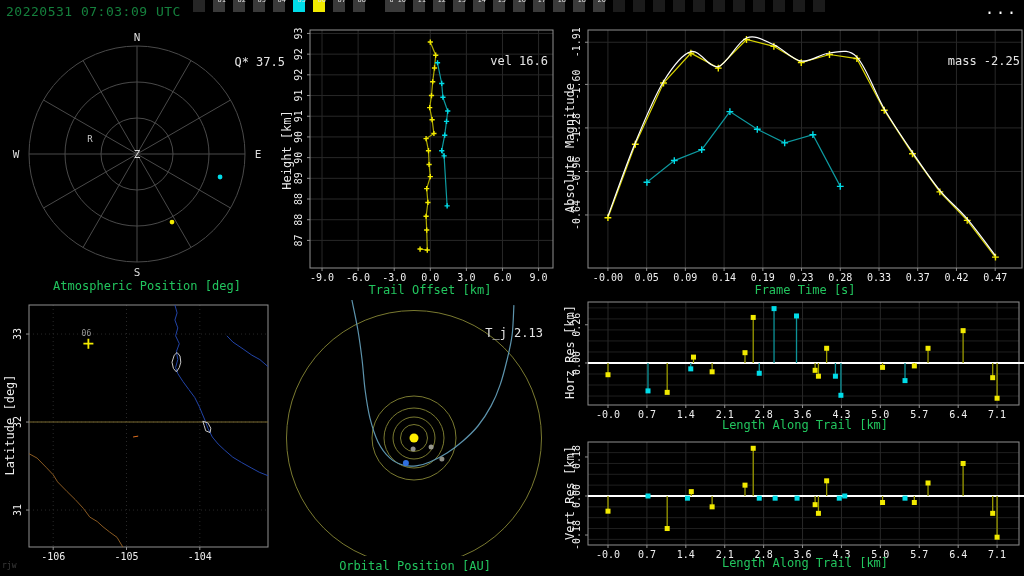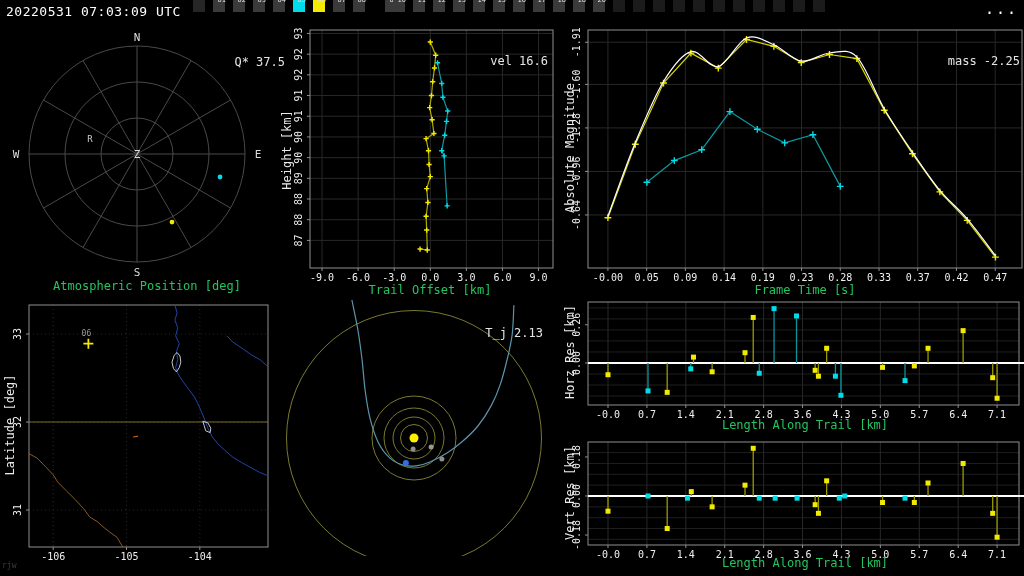--- a/index.html
+++ b/index.html
@@ -3,21 +3,21 @@
 <meta charset="utf-8">
 <style>
   html,body{margin:0;padding:0;background:#000;}
   #app{position:relative;width:1024px;height:576px;background:#000;overflow:hidden;
        font-family:"DejaVu Sans Mono",monospace;color:#f0f0f0;}
   svg{position:absolute;display:block;}
   .corner{position:absolute;font-size:12px;color:#e5e5e5;text-align:right;white-space:nowrap;margin-top:24px;}
   .caption{position:absolute;font-size:12px;color:#22c55e;text-align:center;white-space:nowrap;}
   .ylab{position:absolute;font-size:12px;color:#ececec;white-space:nowrap;
         transform:translate(-50%,-50%) rotate(-90deg);}
-  #timestamp{position:absolute;left:6px;top:4px;font-size:13px;color:#ffffff;letter-spacing:.5px;}
+  #timestamp{position:absolute;left:6px;top:4px;font-size:13px;color:#15803d;letter-spacing:.5px;}
   .fbox{position:absolute;top:0;width:12px;height:12px;}
   .fbox span{position:absolute;right:-1px;top:-4px;font-size:7px;line-height:8px;color:#e0e0e0;}
   #overflow{position:absolute;left:985px;top:0;font-size:15px;color:#fff;letter-spacing:2px;cursor:pointer;}
   #watermark{position:absolute;left:2px;top:561px;font-size:8px;color:#3c3c3c;}
 </style>
 </head>
 <body>
 
 <div id="app">
 
@@ -368,20 +368,21 @@
         <circle cx="132" cy="142" r="127.5" fill="none" stroke="#7a7a30" stroke-width="1"></circle>
       </g>
       <path d="M69.9 4.0 C70.9 9.0 74.2 24.0 75.9 34.0 C77.6 44.0 78.9 54.0 80.1 64.0 C81.3 74.0 81.8 84.3 83.1 94.0 C84.4 103.7 85.8 113.3 87.9 121.9 C90.1 130.6 92.7 139.2 96.0 145.9 C99.3 152.6 103.8 158.3 108.0 162.1 C112.2 165.9 116.6 167.7 120.9 169.0 C125.3 170.3 129.6 170.4 134.1 169.9 C138.6 169.4 142.8 168.2 147.9 166.0 C153.1 163.8 159.5 160.5 165.0 157.0 C170.5 153.5 175.8 149.5 180.9 145.0 C186.1 140.5 191.2 135.8 195.9 130.0 C200.6 124.2 205.4 116.8 209.1 109.9 C212.8 103.1 215.5 96.6 218.1 88.9 C220.8 81.3 223.0 72.3 225.0 64.0 C227.0 55.7 228.9 48.2 230.1 39.1 C231.3 29.9 231.6 14.1 231.9 9.1" fill="none" stroke="#5d94ad" stroke-width="1.2"></path>
       <circle cx="131.1" cy="153.1" r="2.5" fill="#8f8f8f"></circle>
       <circle cx="149.1" cy="151" r="2.5" fill="#9a9a8e"></circle>
       <circle cx="123.9" cy="166.9" r="3" fill="#2f6fe0"></circle>
       <circle cx="159.9" cy="163" r="2.5" fill="#8f8f86"></circle>
       <circle cx="132" cy="142" r="4.5" fill="#ffee00"></circle>
     </svg>
   <div class="corner" style="left:400px;top:302px;width:143px">T_j 2.13</div>
+  <div class="caption" style="left:285px;top:559px;width:260px">Orbital Position [AU]</div>
 
   <svg id="svg-horz" style="left:560px;top:296px" width="464" height="122">
       <g>
         <line x1="28" x2="459" y1="100.03708987161198" y2="100.03708987161198" stroke="#1f1f1f" stroke-width="1"></line>
         <line x1="28" x2="459" y1="89.01711840228245" y2="89.01711840228245" stroke="#1f1f1f" stroke-width="1"></line>
         <line x1="28" x2="459" y1="77.99714693295292" y2="77.99714693295292" stroke="#1f1f1f" stroke-width="1"></line>
         <line x1="28" x2="459" y1="66.97717546362338" y2="66.97717546362338" stroke="#1f1f1f" stroke-width="1"></line>
         <line x1="28" x2="459" y1="55.95720399429386" y2="55.95720399429386" stroke="#1f1f1f" stroke-width="1"></line>
         <line x1="28" x2="459" y1="44.93723252496433" y2="44.93723252496433" stroke="#1f1f1f" stroke-width="1"></line>
         <line x1="28" x2="459" y1="33.917261055634796" y2="33.917261055634796" stroke="#1f1f1f" stroke-width="1"></line>

